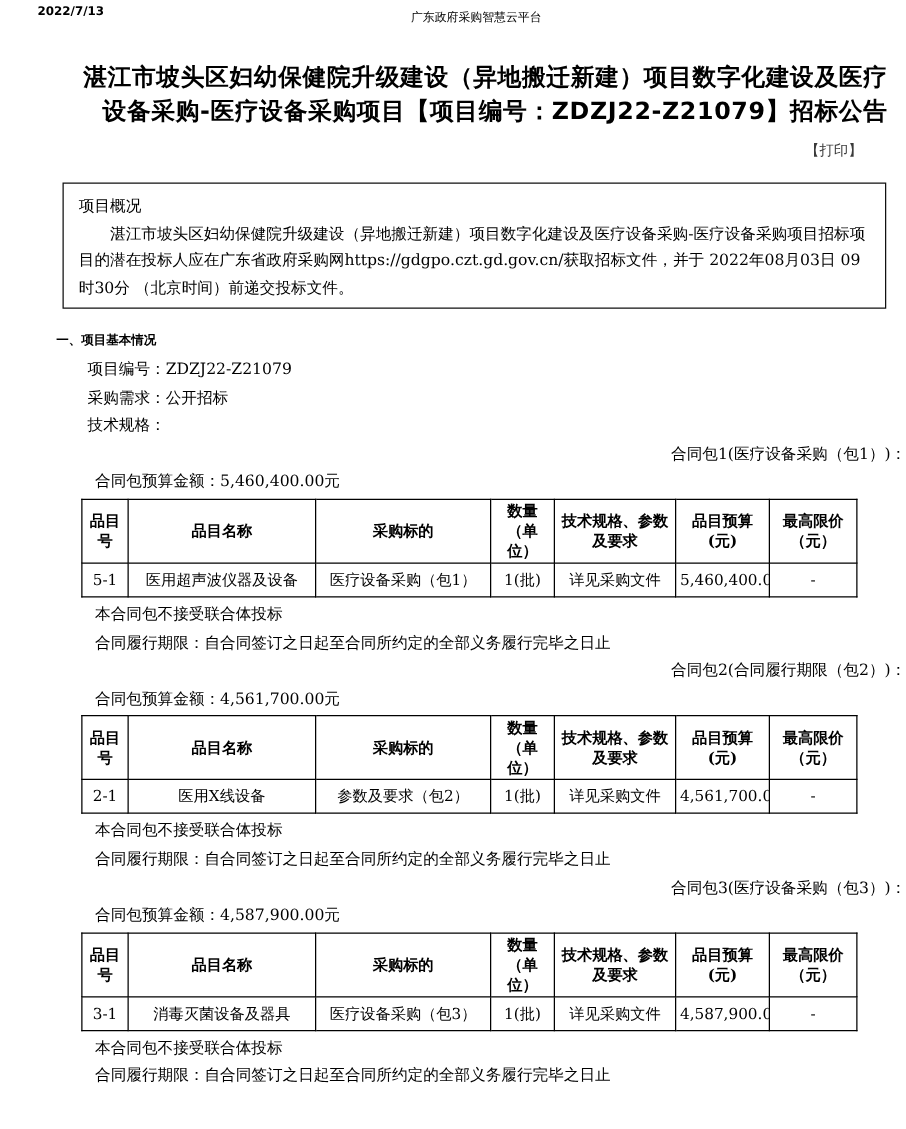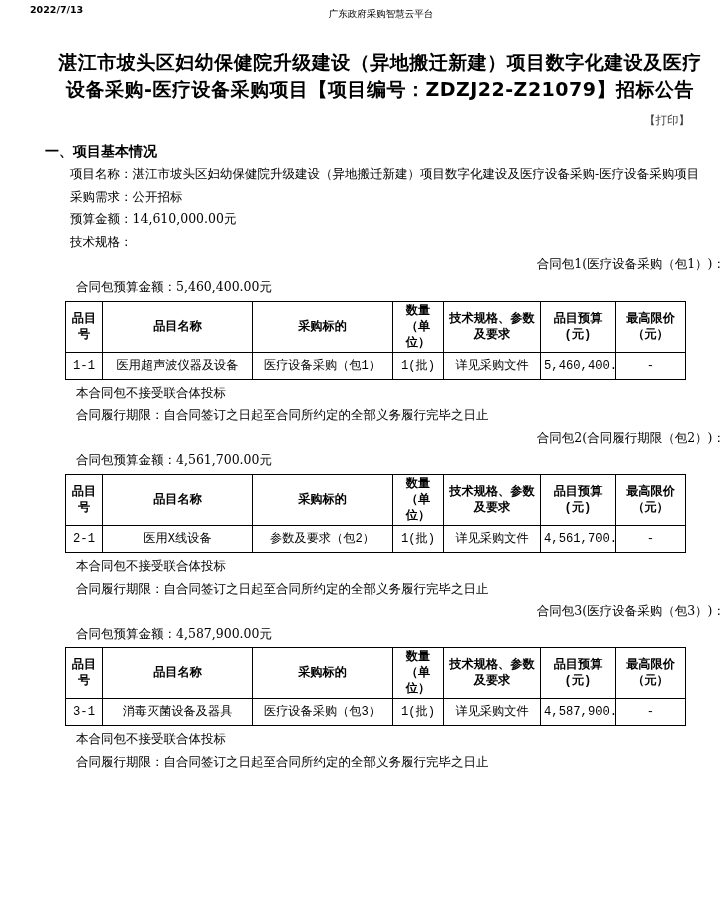--- a/index.html
+++ b/index.html
@@ -2,37 +2,37 @@
 <html><head>
 <meta charset="utf-8">
 <style>
   html,body{margin:0;padding:0;background:#fff;}
   body{width:725px;height:903px;overflow:hidden;color:#000;
        font-family:"DejaVu Serif","Liberation Serif",serif;}
   .topbar{position:relative;height:13px;padding-top:8px;
           font-family:"DejaVu Sans","Liberation Sans",sans-serif;font-size:9.5px;}
   .date{position:absolute;left:30px;top:4px;font-weight:bold;}
   .platform{position:absolute;left:0;top:8px;width:762px;text-align:center;}
-  .main-title{margin:28px 0 0 50px;width:660px;text-align:center;font-weight:bold;
+  .main-title{margin:28px 0 0 50px;width:660px;text-align:right;font-weight:bold;
               font-size:19px;line-height:27px;letter-spacing:.5px;
               font-family:"DejaVu Sans","Liberation Sans",sans-serif;}
   .print-row{margin:10px 35px 0 0;text-align:right;font-size:11.5px;height:13px;}
   .print-btn{color:#3a3a3a;cursor:pointer;text-decoration:none;text-align:center;}
   .overview-box{margin:20px 0 0 50px;width:659px;box-sizing:border-box;
                 border:1.5px solid #111;padding:7px 12px 6px;font-size:12.5px;line-height:21.5px;}
   .overview-heading{line-height:21.5px;}
   .overview-body{text-indent:2em;}
-  .sec-heading{margin:16px 0 0 45px;font-size:14px;font-weight:bold;line-height:19px;font-family:Liberation Serif, serif;}
+  .sec-heading{margin:16px 0 0 45px;font-size:10px;font-weight:bold;line-height:19px;font-family:Liberation Serif, serif;}
   .fields{margin-top:2px;}
   .field,.pkg-title,.pkg-budget,.pkg-note{font-size:12.5px;line-height:22.6px;}
   .field{margin-left:70px;}
   .pkg-title{margin-left:85px;text-align:right;}
   .pkg-budget,.pkg-note{margin-left:76px;}
   table.items{margin:2px 0 2px 65px;border-collapse:collapse;table-layout:fixed;
-              width:620px;font-size:12.2px;font-family:Liberation Mono, monospace;}
+              width:620px;font-size:12.2px;}
   table.items th,table.items td{border:1px solid #000;text-align:center;vertical-align:middle;
               padding:1px 3px;overflow:hidden;}
   table.items th{font-weight:bold;height:41px;line-height:16px;}
   table.items td{height:24px;line-height:16px;}
   td.num-right{text-align:right;padding-right:4px;}
   td.cap-right{text-align:right;padding-right:7px;}
 </style>
 </head>
 <body>
 
@@ -42,27 +42,30 @@
     <span class="date">2022/7/13</span>
     <span class="platform">广东政府采购智慧云平台</span>
   </div>
 
   <div class="main-title">湛江市坡头区妇幼保健院升级建设（异地搬迁新建）项目数字化建设及医疗设备采购-医疗设备采购项目【项目编号：ZDZJ22-Z21079】招标公告</div>
 
   <div class="print-row">
     <span class="print-btn">【打印】</span>
   </div>
 
+  <div class="overview-box">
+    <div class="overview-heading">项目概况</div>
+    <div class="overview-body">湛江市坡头区妇幼保健院升级建设（异地搬迁新建）项目数字化建设及医疗设备采购-医疗设备采购项目招标项目的潜在投标人应在广东省政府采购网https://gdgpo.czt.gd.gov.cn/获取招标文件，并于 2022年08月03日 09时30分 （北京时间）前递交投标文件。</div>
+  </div>
 
   <div class="sec-heading">一、项目基本情况</div>
 
   <div class="fields">
-    <div class="field"><span>项目名称：</span><span>湛江市坡头区妇幼保健院升级建设（异地搬迁新建）项目数字化建设及医疗设备采购-医疗设备采购项目</span></div>
+    <div class="field"><span>项目编号：</span><span>ZDZJ22-Z21079</span></div>
     <div class="field"><span>采购需求：</span><span>公开招标</span></div>
-    <div class="field"><span>预算金额：</span><span>14,610,000.00元</span></div>
     <div class="field"><span>技术规格：</span><span></span></div>
   </div>
 
   <div>
     <div class="pkg-title">合同包1(医疗设备采购（包1）)：</div>
     <div class="pkg-budget"><span>合同包预算金额：</span><span>5,460,400.00元</span></div>
     <table class="items">
       <colgroup>
           <col style="width:37px">
           <col style="width:150px">
@@ -78,21 +81,21 @@
         <th>品目名称</th>
         <th>采购标的</th>
         <th>数量（单位）</th>
         <th>技术规格、参数及要求</th>
         <th>品目预算(元)</th>
         <th>最高限价（元）</th>
       </tr>
         </thead>
       <tbody>
           <tr>
-        <td>1-1</td>
+        <td>5-1</td>
         <td>医用超声波仪器及设备</td>
         <td>医疗设备采购（包1）</td>
         <td>1(批)</td>
         <td>详见采购文件</td>
         <td class="num-right">5,460,400.00</td>
         <td class="cap-right">-</td>
       </tr>
         </tbody>
     </table>
     <div class="pkg-note">本合同包不接受联合体投标</div>

